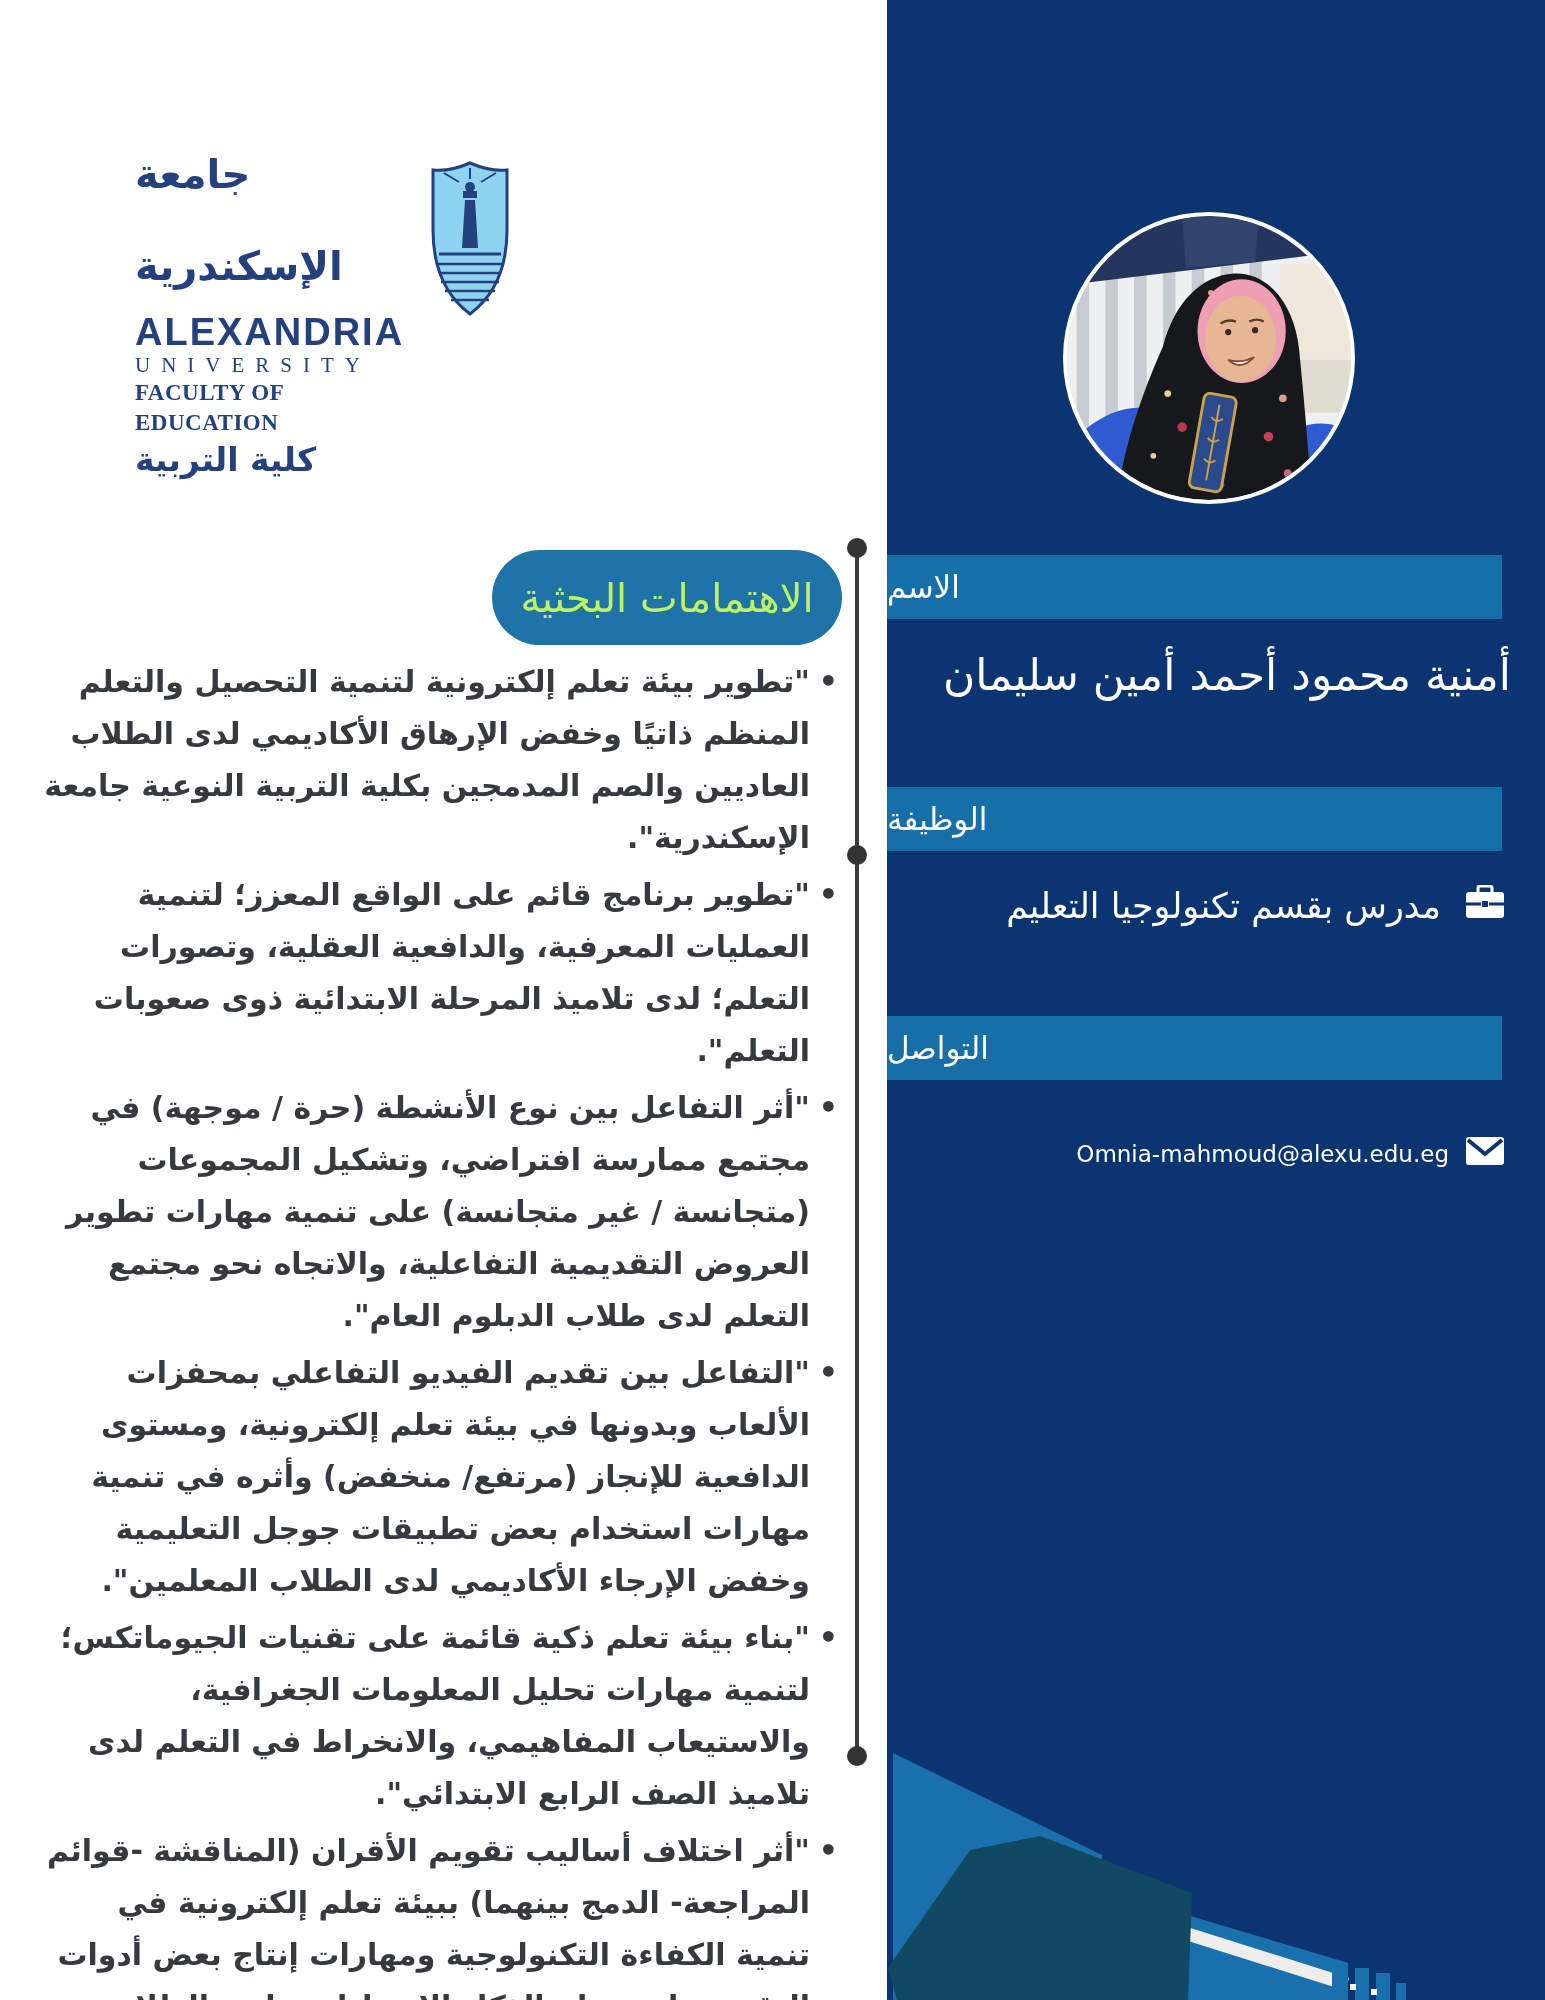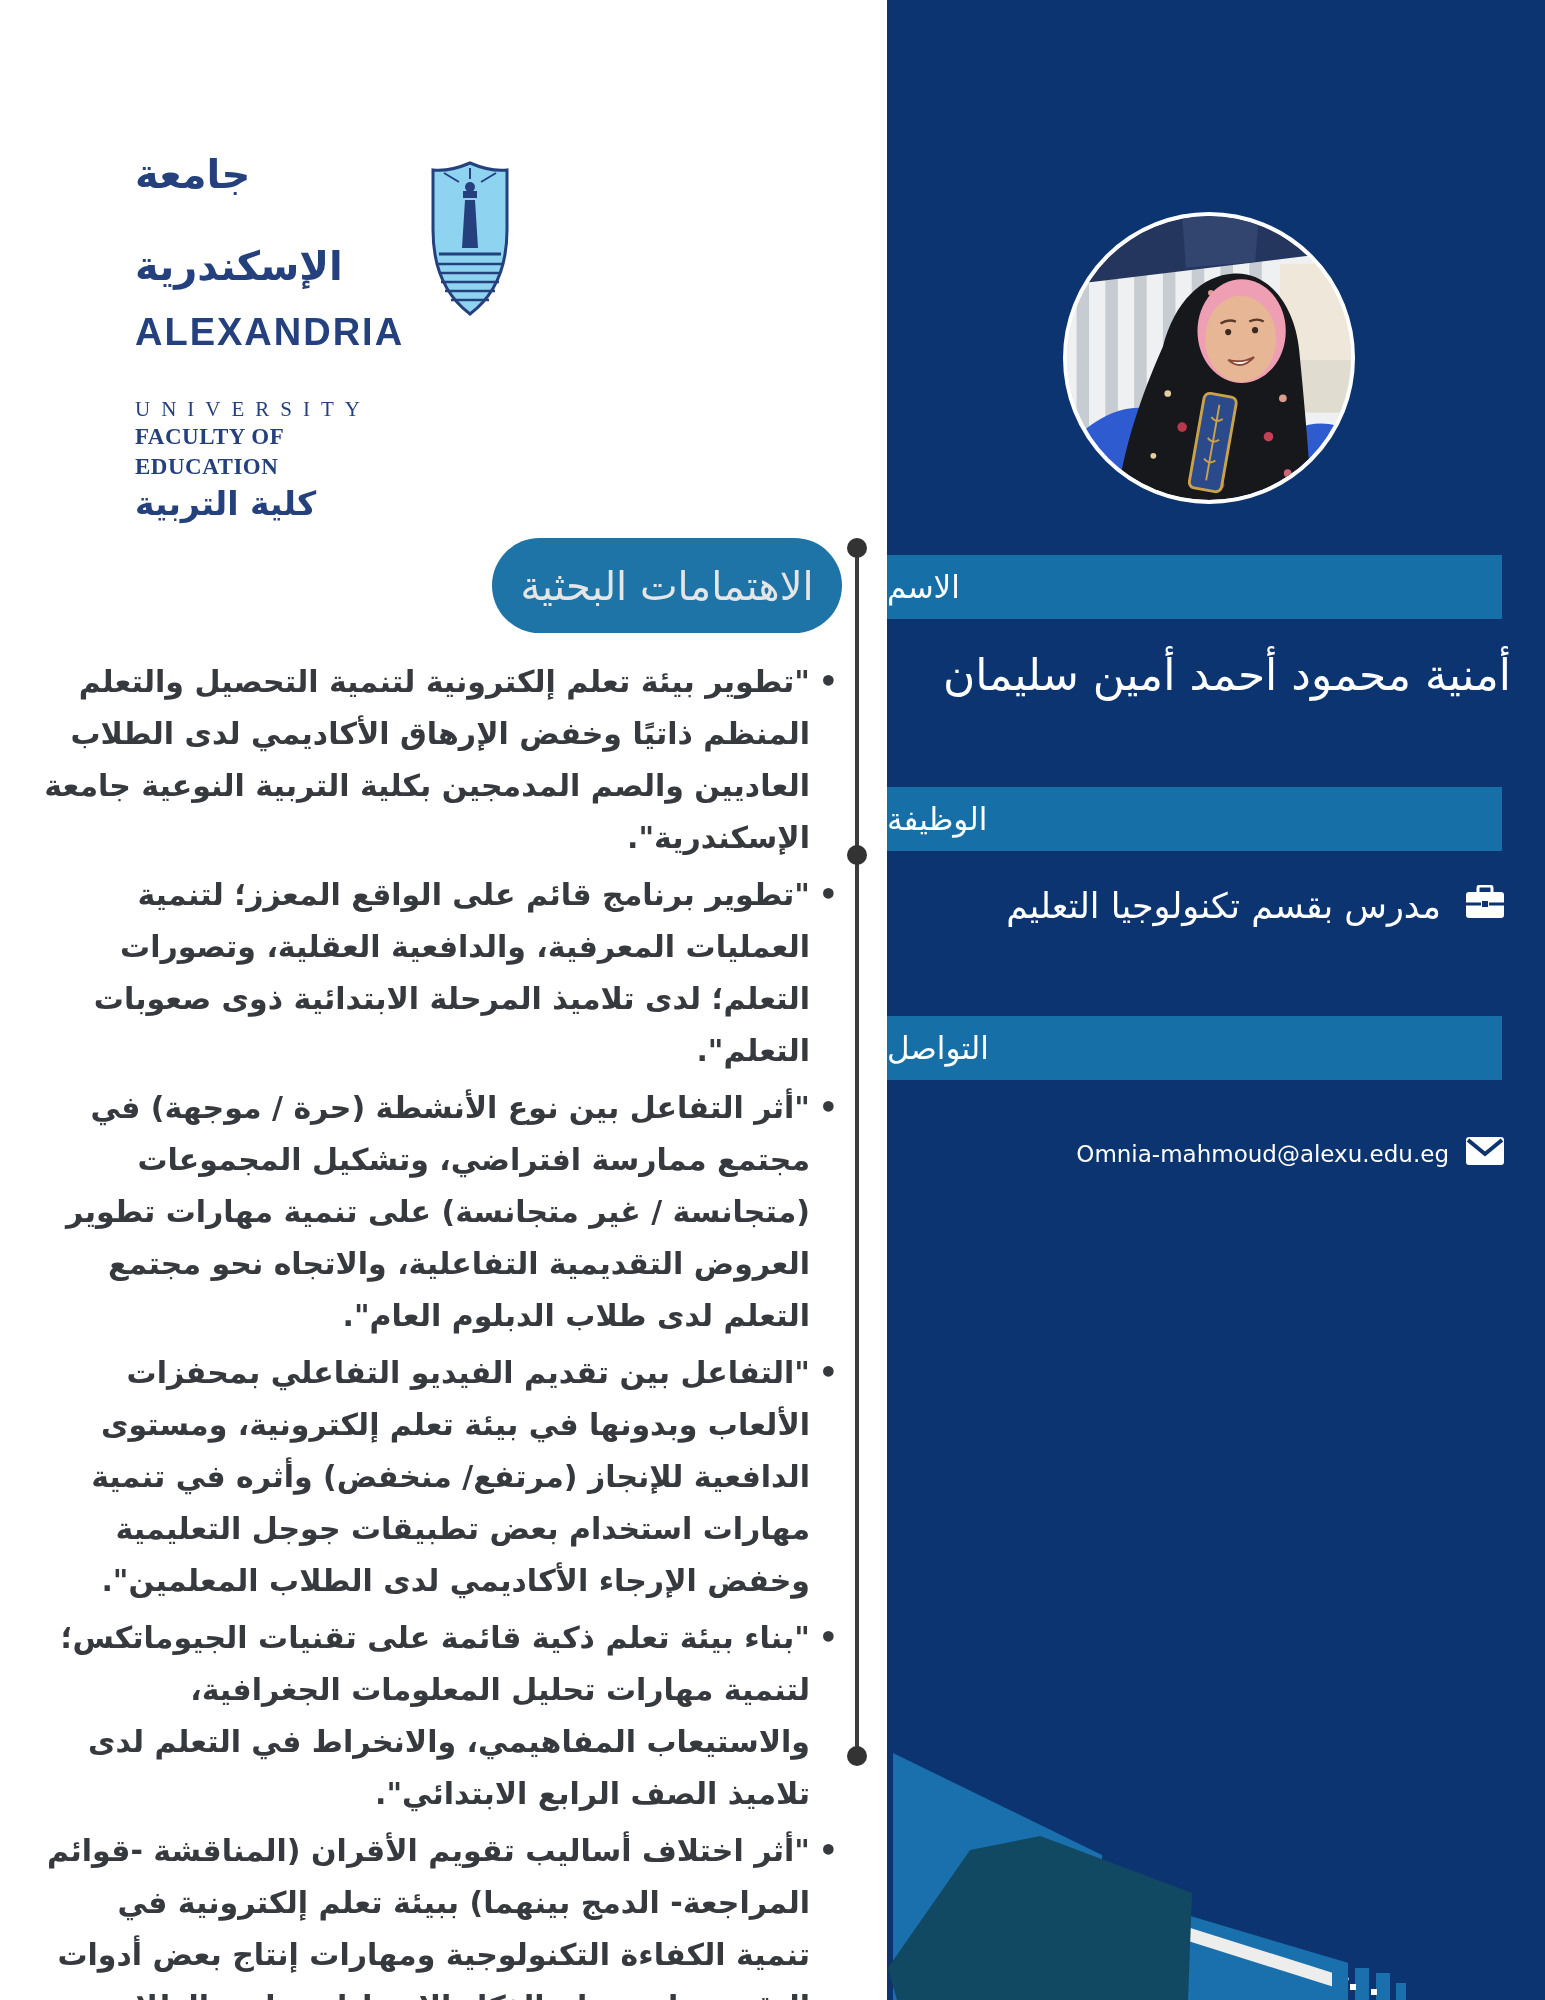--- a/index.html
+++ b/index.html
@@ -13,28 +13,28 @@
   }
   *{box-sizing:border-box;margin:0;padding:0;}
   body{margin:0;background:#ffffff;font-family:"DejaVu Sans",sans-serif;}
   .page{position:relative;width:1545px;height:2000px;background:#ffffff;overflow:hidden;}
 
   
   .logo{position:absolute;left:135px;top:128px;width:360px;height:240px;}
   .logo-text{width:292px;text-align:left;color:var(--logo-navy);}
   .logo-callig{font-size:40px;font-weight:bold;line-height:92px;direction:rtl;}
   .logo-alex{font-family:Liberation Sans, sans-serif;font-weight:bold;font-size:38px;letter-spacing:2px;line-height:40px;}
-  .logo-univ{font-family:"Liberation Serif",serif;font-size:21px;letter-spacing:11px;line-height:26px;margin-top:44px;}
+  .logo-univ{font-family:"Liberation Serif",serif;font-size:21px;letter-spacing:11px;line-height:26px;}
   .logo-fac{font-family:"Liberation Serif",serif;font-weight:bold;font-size:23px;letter-spacing:0.5px;line-height:30px;}
   .logo-kulliya{font-size:33px;font-weight:bold;line-height:44px;direction:rtl;}
   .shield{position:absolute;left:294px;top:32px;}
 
   
-  .badge{position:absolute;left:492px;top:538px;width:350px;height:95px;background:var(--badge-blue);
-         border-radius:48px;color:#e5e5e5;font-size:40px;display:flex;align-items:center;justify-content:center;direction:rtl;}
+  .badge{position:absolute;left:492px;top:550px;width:350px;height:95px;background:var(--badge-blue);
+         border-radius:48px;color:#bef264;font-size:40px;display:flex;align-items:center;justify-content:center;direction:rtl;}
   .tl-line{position:absolute;left:855px;top:548px;width:4px;height:1208px;background:#3c3c3c;}
   .tl-dot{position:absolute;width:20px;height:20px;border-radius:50%;background:#333333;left:847px;}
   .tl-dot.d1{top:538px;}
   .tl-dot.d2{top:845px;}
   .tl-dot.d3{top:1746px;}
 
   
   .research{position:absolute;left:38px;top:656px;width:802px;direction:rtl;text-align:right;
             color:var(--ink);font-weight:bold;font-size:30px;line-height:52px;}
   .research ul{list-style:none;padding:0 30px 0 0;}

